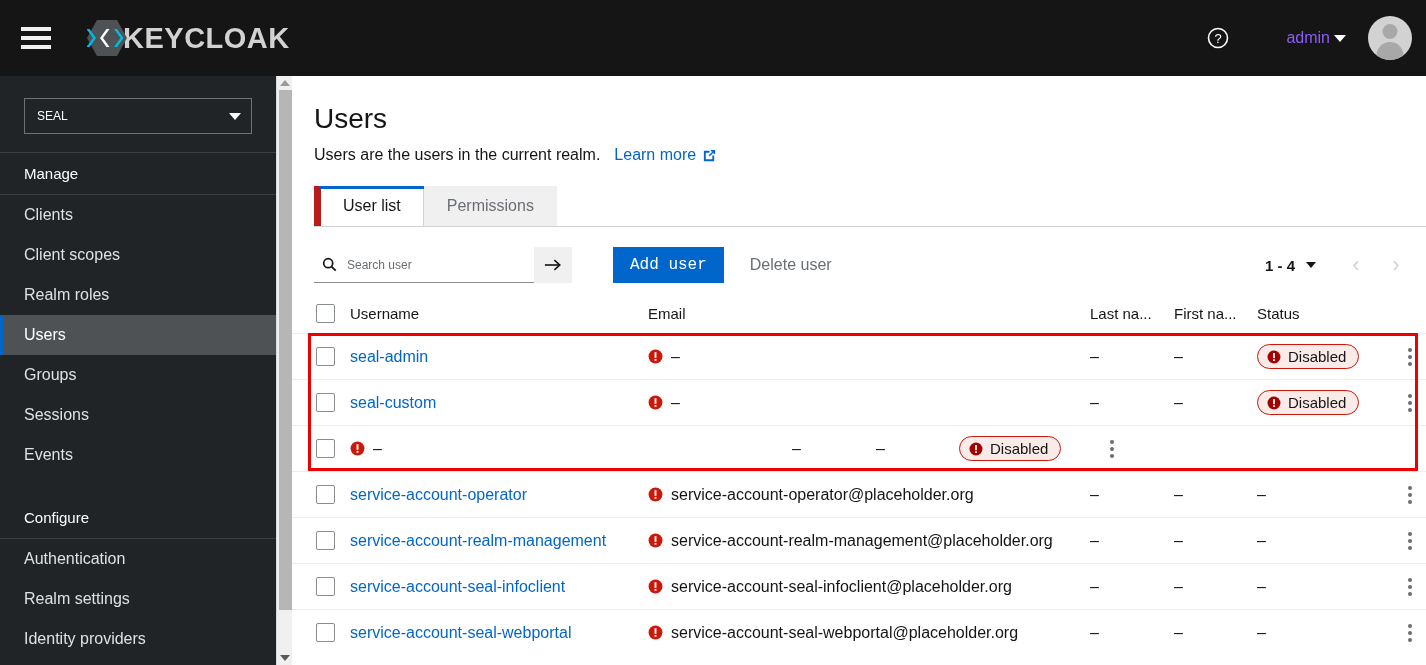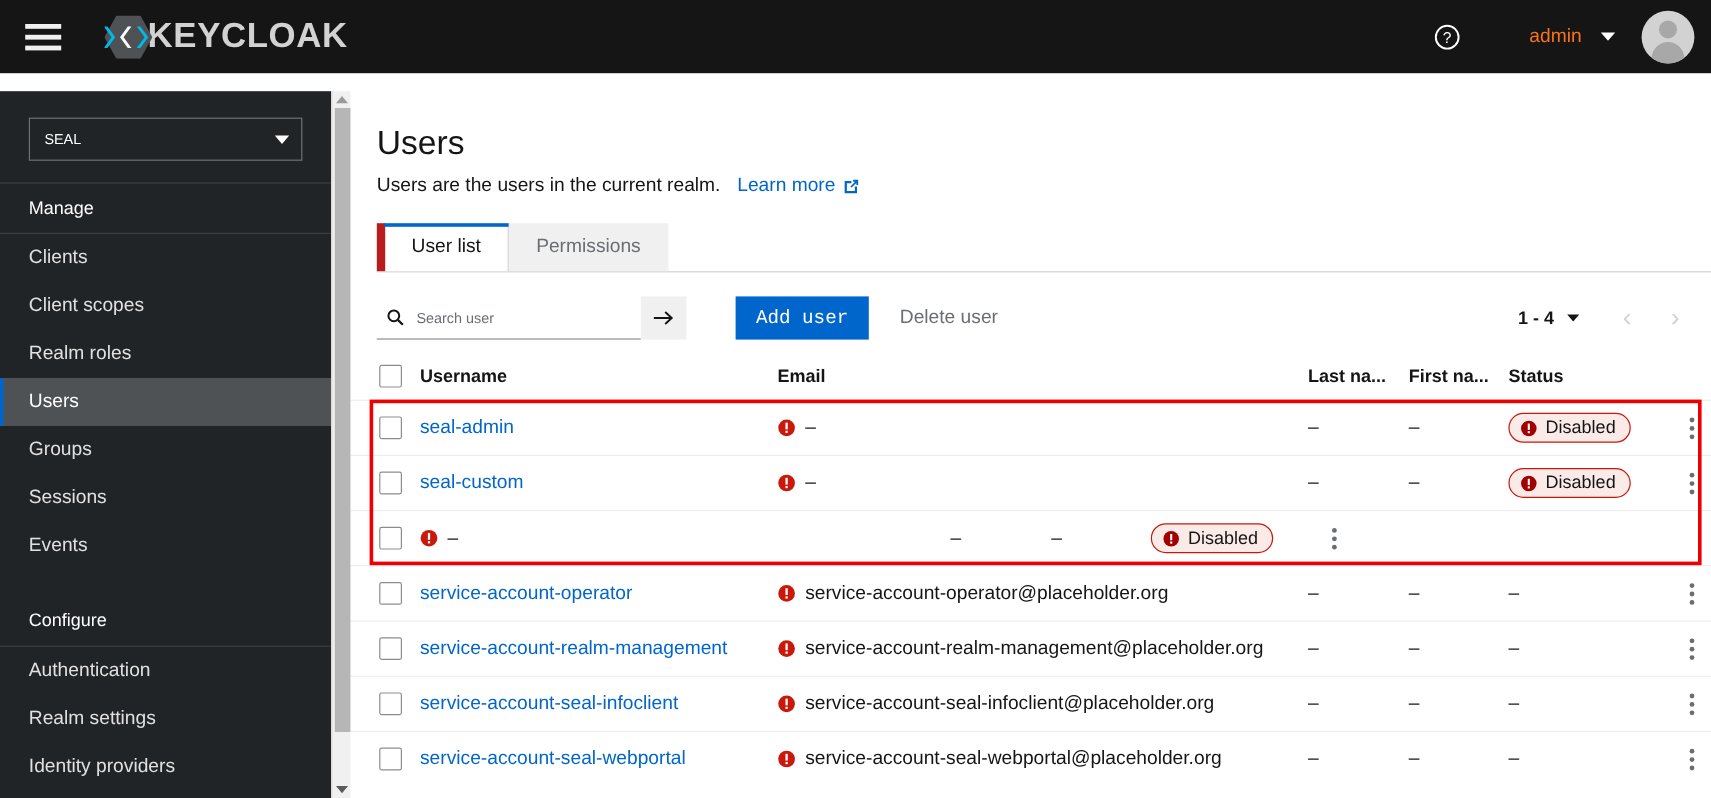--- a/index.html
+++ b/index.html
@@ -8,21 +8,21 @@
     width: 1426px; height: 665px;
     overflow: hidden;
     font-family: "Liberation Sans", sans-serif;
     background: #fff;
   }
   body { position: relative; }
 
   
   .masthead {
     position: absolute; top: 0; left: 0;
-    width: 1426px; height: 61px;
+    width: 1426px; height: 76px;
     background: #151515;
     display: flex; align-items: center;
     z-index: 40;
   }
   .hamburger {
     width: 46px; height: 46px; margin-left: 13px;
     display: flex; flex-direction: column; justify-content: center;
     align-items: center; gap: 5px; cursor: pointer;
   }
   .hamburger span { display: block; width: 30px; height: 4px; background: #f0f0f0; }
@@ -34,22 +34,22 @@
   }
   .masthead-right {
     margin-left: auto; display: flex; align-items: center; gap: 0;
     padding-right: 14px;
   }
   .help-btn {
     width: 46px; height: 46px; display: flex; align-items: center;
     justify-content: center; cursor: pointer; margin-right: 45px;
   }
   .user-menu {
-    display: flex; align-items: center; gap: 16px; cursor: pointer;
-    color: #f97316; font-size: 16px; margin-right: 22px; text-align: center;
+    display: flex; align-items: center; gap: 4px; cursor: pointer;
+    color: #8b5cf6; font-size: 16px; margin-right: 22px; text-align: center;
   }
   .caret-down {
     width: 0; height: 0;
     border-left: 6px solid transparent; border-right: 6px solid transparent;
     border-top: 7px solid #fff;
   }
   .avatar {
     width: 44px; height: 44px; border-radius: 50%;
     background: #d2d2d2; position: relative; overflow: hidden; cursor: pointer;
   }
@@ -224,21 +224,21 @@
     width: 19px; height: 19px; border: 1px solid #8a8d90;
     border-radius: 2px; background: #fff; cursor: pointer;
   }
   .cell-user { width: 298px; font-size: 16px; padding-left: 0; }
   .cell-user a { color: #0066cc; text-decoration: none; cursor: pointer; }
   .cell-email { width: 442px; font-size: 16px; display: flex; align-items: center; gap: 8px; color: #151515; }
   .cell-last { width: 84px; font-size: 16px; color: #151515; }
   .cell-first { width: 83px; font-size: 16px; color: #151515; }
   .cell-status { width: 136px; font-size: 16px; color: #151515; }
   .cell-kebab { width: 33px; display: flex; justify-content: center; cursor: pointer; }
-  .th { font-size: 15px; font-weight: 700; color: #151515; }
+  .th { font-size: 15px; font-weight: 400; color: #151515; }
   .kebab { display: flex; flex-direction: column; gap: 3px; }
   .kebab i { display: block; width: 4px; height: 4px; border-radius: 50%; background: #6a6e73; }
   .badge-disabled {
     display: inline-flex; align-items: center; gap: 7px;
     border: 1px solid #c9190b; background: #faeae8; color: #151515;
     border-radius: 20px; padding: 3px 12px 3px 9px; font-size: 15px;
   }
   .excl-icon { flex: none; }
 
   

